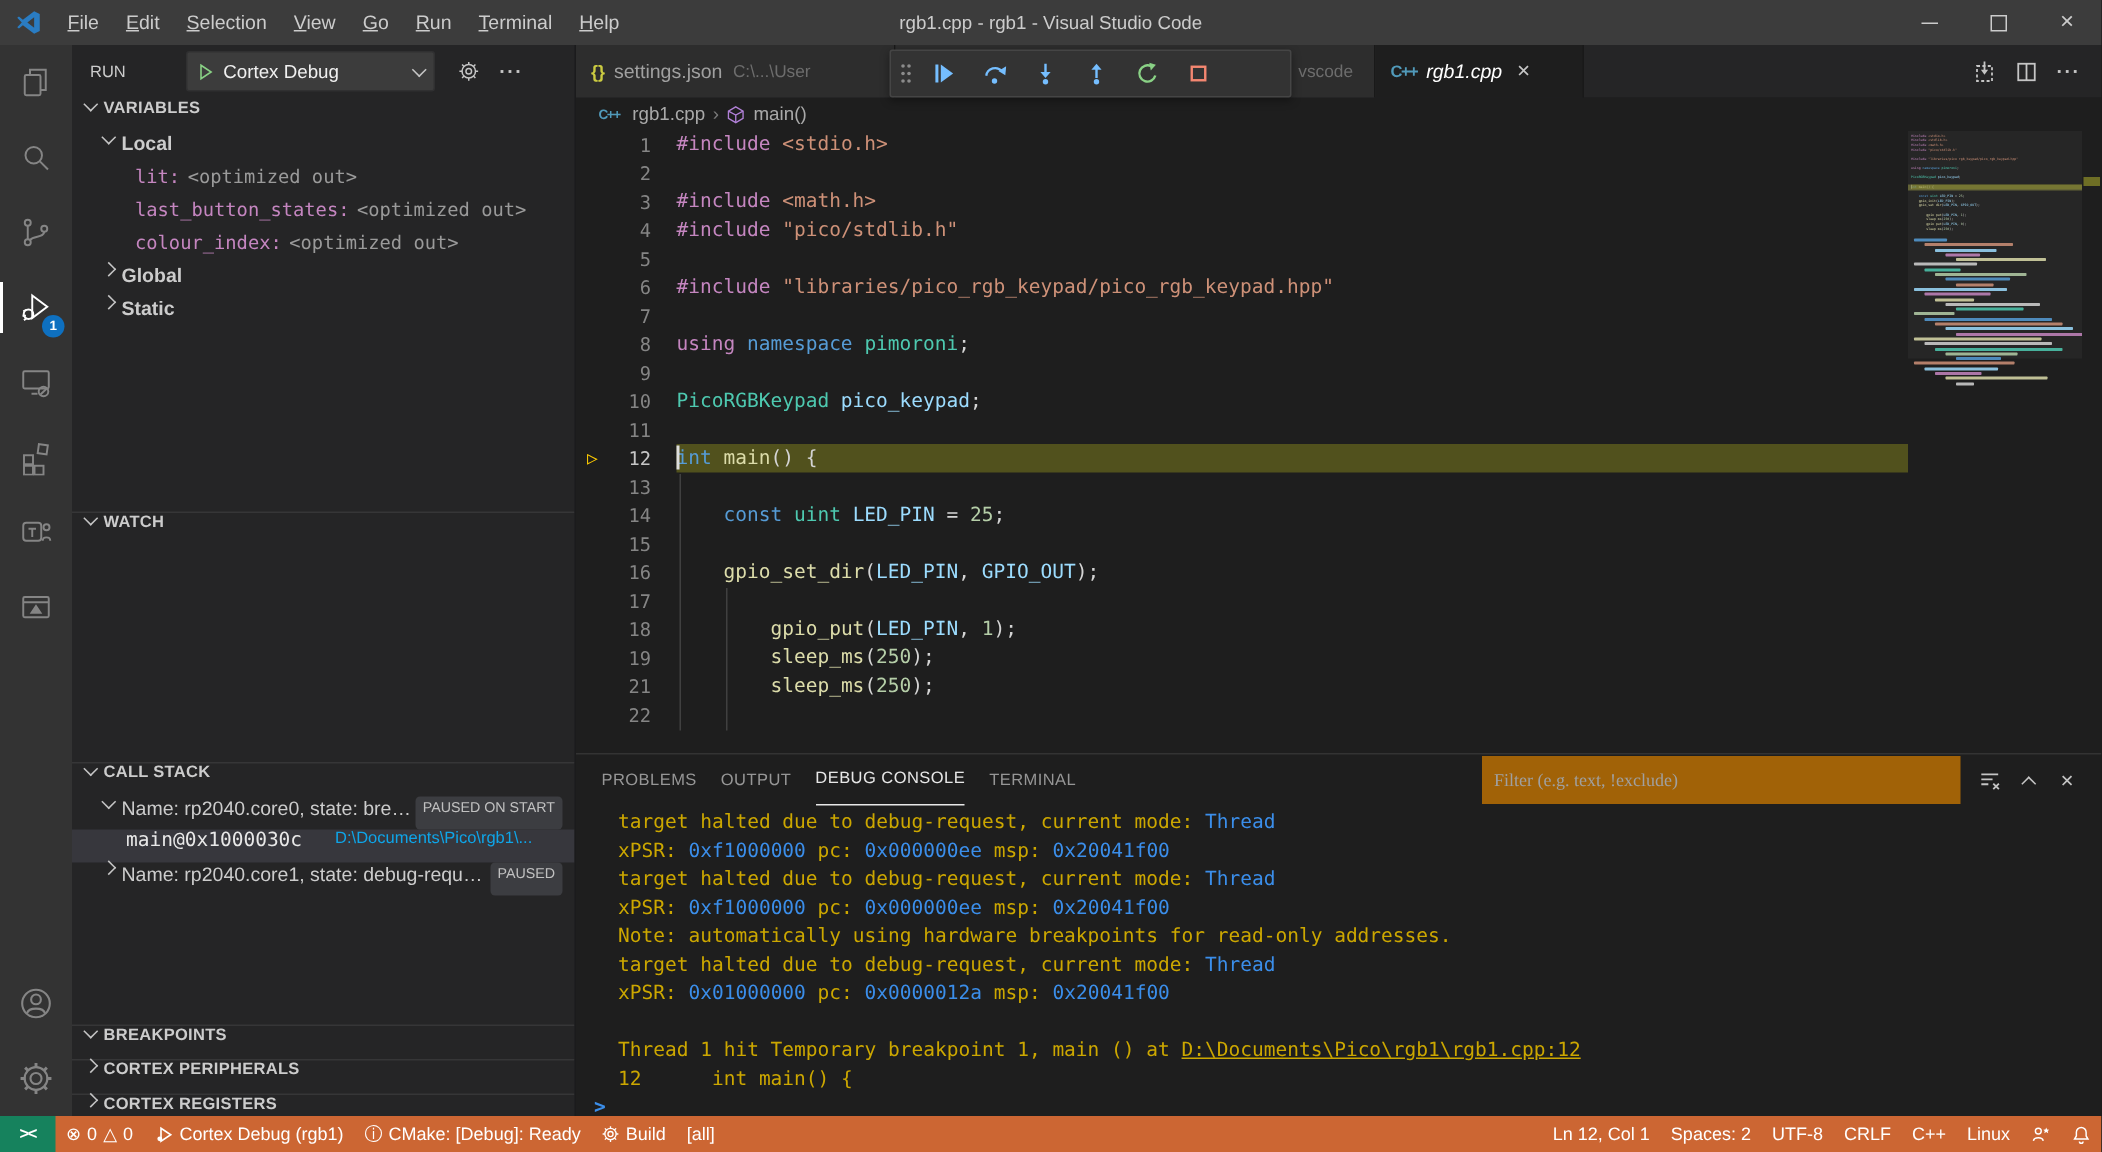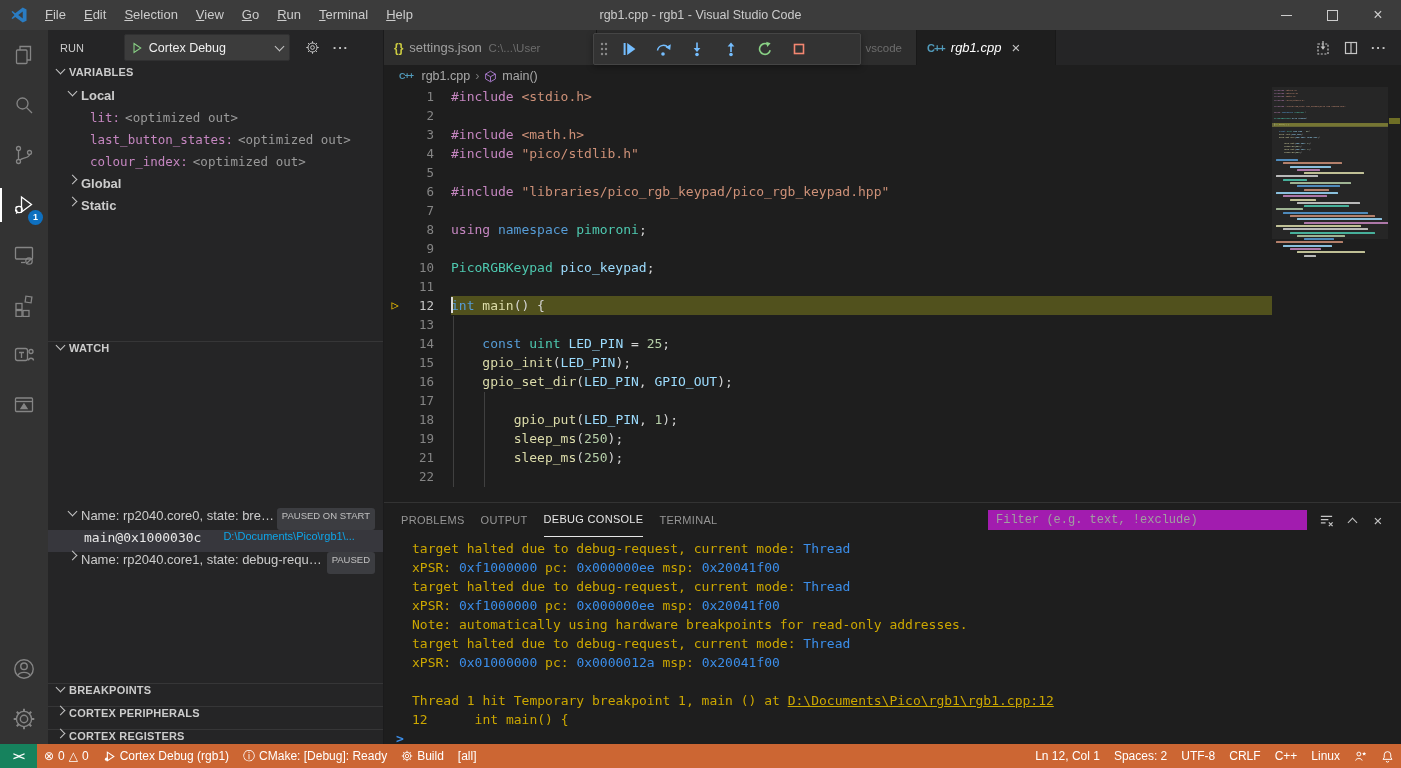--- a/index.html
+++ b/index.html
@@ -102,22 +102,22 @@
   .mm-extra{position:absolute;left:4px;right:6px;top:72px}
   .mm-row{height:2px;margin-bottom:1.3px;border-radius:.5px;opacity:.85}
   .obar{position:absolute;top:0;right:0;width:13px;height:415px}
   .omarker{position:absolute;left:1px;right:1px;top:31px;height:6px;background:#6e6e25}
 
   
   .panel{height:242px;flex:none;border-top:1px solid #333333;display:flex;flex-direction:column;background:#1e1e1e}
   .panel-tabs{height:34px;flex:none;display:flex;align-items:center;padding:0 10px 0 17px}
   .panel-tab{font-size:11px;letter-spacing:.3px;color:#969696;margin-right:16px;height:33px;line-height:33px;text-transform:uppercase}
   .panel-tab.active{color:#e7e7e7;border-bottom:1px solid #e7e7e7}
-  .filter-input{margin-left:auto;width:303px;height:20px;background:#a21caf;border:none;outline:none;color:#cccccc;
-                font-size:12px;padding:0 8px;font-family:Liberation Mono, monospace}
+  .filter-input{margin-left:auto;width:303px;height:32px;background:#a16207;border:none;outline:none;color:#cccccc;
+                font-size:12px;padding:0 8px;font-family:Liberation Serif, serif}
   .filter-input::placeholder{color:#a0a0a0}
   .panel-actions{display:flex;align-items:center;margin-left:6px}
   .panel-actions .icon-btn{width:26px}
   .console{flex:1;padding:2px 0 0 28px;font-family:"DejaVu Sans Mono","Liberation Mono",monospace;font-size:13px;overflow:hidden}
   .console-line{height:19px;line-height:19px;white-space:pre}
   .c-y{color:#cca700}.c-b{color:#3b8eea}.c-lk{color:#cca700;text-decoration:underline}
   .prompt-row{height:19px;line-height:19px;color:#3b8eea;font-weight:bold;margin-left:-16px}
 
   
   .statusbar{position:absolute;bottom:0;left:0;width:1401px;height:24px;background:#cc6633;display:flex;
@@ -290,20 +290,24 @@
     </div>
 
     <div class="abs" style="top:311px">
       <div class="sec-header">
         <span class="chev down"></span>
           <span>WATCH</span>
       </div>
     </div>
 
     <div class="abs" style="top:478px">
+      <div class="sec-header">
+        <span class="chev down"></span>
+          <span>CALL STACK</span>
+      </div>
       <div class="tree-row" style="padding-left:16px">
         <span class="chev down"></span>
           <span class="thread-label">Name: rp2040.core0, state: brea...</span>
         <span class="badge">PAUSED ON START</span>
       </div>
       <div class="tree-row frame-row">
         <span class="frame-name">main@0x1000030c</span>
         <span class="frame-path">D:\Documents\Pico\rgb1\...</span>
       </div>
       <div class="tree-row" style="padding-left:16px">
@@ -385,21 +389,21 @@
           <div class="code-line"><span class="gutter-cell"><span class="exec-arrow"></span><span class="ln">5</span></span><span class="code-text"></span></div>
           <div class="code-line"><span class="gutter-cell"><span class="exec-arrow"></span><span class="ln">6</span></span><span class="code-text"><span class="tk-pp">#include</span><span class="tk-pl"> </span><span class="tk-str">"libraries/pico_rgb_keypad/pico_rgb_keypad.hpp"</span></span></div>
           <div class="code-line"><span class="gutter-cell"><span class="exec-arrow"></span><span class="ln">7</span></span><span class="code-text"></span></div>
           <div class="code-line"><span class="gutter-cell"><span class="exec-arrow"></span><span class="ln">8</span></span><span class="code-text"><span class="tk-pp">using</span><span class="tk-pl"> </span><span class="tk-kw">namespace</span><span class="tk-pl"> </span><span class="tk-type">pimoroni</span><span class="tk-pl">;</span></span></div>
           <div class="code-line"><span class="gutter-cell"><span class="exec-arrow"></span><span class="ln">9</span></span><span class="code-text"></span></div>
           <div class="code-line"><span class="gutter-cell"><span class="exec-arrow"></span><span class="ln">10</span></span><span class="code-text"><span class="tk-type">PicoRGBKeypad</span><span class="tk-pl"> </span><span class="tk-var">pico_keypad</span><span class="tk-pl">;</span></span></div>
           <div class="code-line"><span class="gutter-cell"><span class="exec-arrow"></span><span class="ln">11</span></span><span class="code-text"></span></div>
           <div class="code-line current"><span class="gutter-cell"><span class="exec-arrow">▷</span><span class="ln">12</span></span><span class="code-text"><span class="cursor"></span><span class="tk-kw">int</span><span class="tk-pl"> </span><span class="tk-fn">main</span><span class="tk-pl">() {</span></span></div>
           <div class="code-line"><span class="gutter-cell"><span class="exec-arrow"></span><span class="ln">13</span></span><span class="code-text"></span></div>
           <div class="code-line"><span class="gutter-cell"><span class="exec-arrow"></span><span class="ln">14</span></span><span class="code-text"><span class="tk-pl">    </span><span class="tk-kw">const</span><span class="tk-pl"> </span><span class="tk-type">uint</span><span class="tk-pl"> </span><span class="tk-var">LED_PIN</span><span class="tk-pl"> = </span><span class="tk-num">25</span><span class="tk-pl">;</span></span></div>
-          <div class="code-line"><span class="gutter-cell"><span class="exec-arrow"></span><span class="ln">15</span></span><span class="code-text"><span class="tk-pl">    </span><span class="tk-fn">gpio_init</span><span class="tk-pl">(</span><span class="tk-var">LED_PIN</span><span class="tk-pl">);</span></span></div>
+          <div class="code-line"><span class="gutter-cell"><span class="exec-arrow"></span><span class="ln">15</span></span></div>
           <div class="code-line"><span class="gutter-cell"><span class="exec-arrow"></span><span class="ln">16</span></span><span class="code-text"><span class="tk-pl">    </span><span class="tk-fn">gpio_set_dir</span><span class="tk-pl">(</span><span class="tk-var">LED_PIN</span><span class="tk-pl">, </span><span class="tk-var">GPIO_OUT</span><span class="tk-pl">);</span></span></div>
           <div class="code-line"><span class="gutter-cell"><span class="exec-arrow"></span><span class="ln">17</span></span><span class="code-text"></span></div>
           <div class="code-line"><span class="gutter-cell"><span class="exec-arrow"></span><span class="ln">18</span></span><span class="code-text"><span class="tk-pl">        </span><span class="tk-fn">gpio_put</span><span class="tk-pl">(</span><span class="tk-var">LED_PIN</span><span class="tk-pl">, </span><span class="tk-num">1</span><span class="tk-pl">);</span></span></div>
           <div class="code-line"><span class="gutter-cell"><span class="exec-arrow"></span><span class="ln">19</span></span><span class="code-text"><span class="tk-pl">        </span><span class="tk-fn">sleep_ms</span><span class="tk-pl">(</span><span class="tk-num">250</span><span class="tk-pl">);</span></span></div>
           <div class="code-line"><span class="gutter-cell"><span class="exec-arrow"></span><span class="ln">21</span></span><span class="code-text"><span class="tk-pl">        </span><span class="tk-fn">sleep_ms</span><span class="tk-pl">(</span><span class="tk-num">250</span><span class="tk-pl">);</span></span></div>
           <div class="code-line"><span class="gutter-cell"><span class="exec-arrow"></span><span class="ln">22</span></span><span class="code-text"></span></div>
         </div>
       <div class="indent-guide" style="left:69px;top:229px;height:171px"></div>
       <div class="indent-guide" style="left:100px;top:305px;height:95px"></div>
       <div class="minimap">

